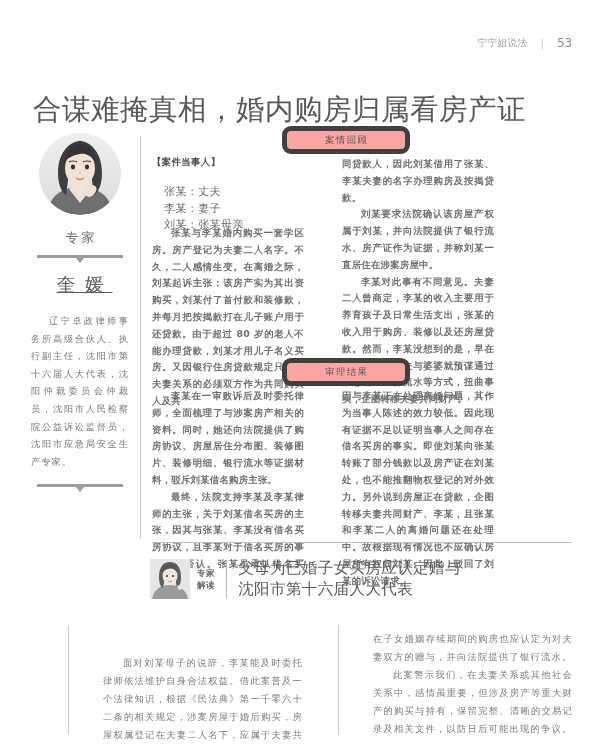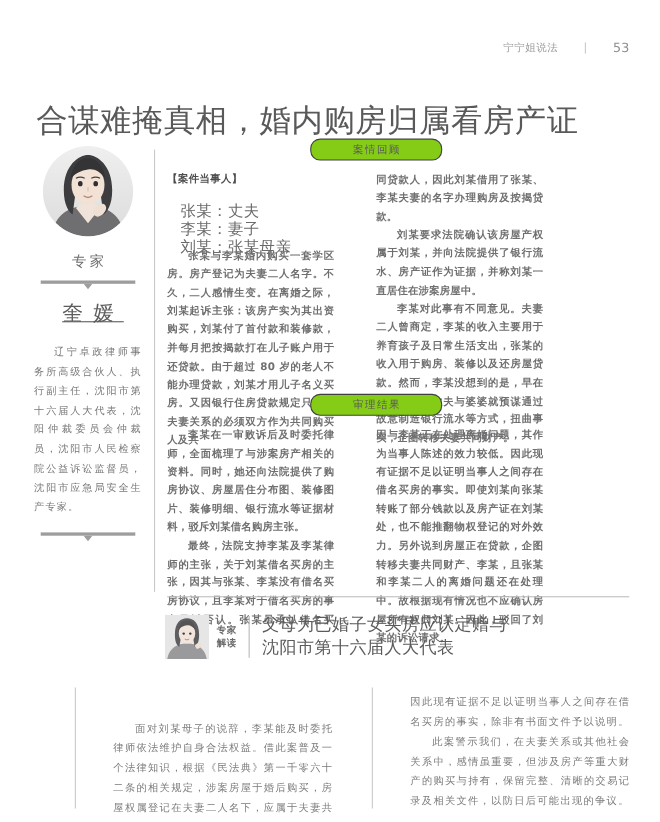--- a/index.html
+++ b/index.html
@@ -15,21 +15,21 @@
     overflow: hidden;
   }
 
   
   .page-header {
     position: absolute;
     top: 36px;
     right: 28px;
     display: flex;
     align-items: center;
-    gap: 23px;
+    gap: 13px;
     font-size: 9.5px;
     color: #9b9b9b;
     letter-spacing: 0.5px;
     text-align: right;
   }
   .page-header .sep {
     color: #c2c2c2;
     font-size: 10px;
   }
   .page-header .folio {
@@ -143,23 +143,23 @@
     width: 1px;
     height: 402px;
     background: #c9c9c9;
   }
 
   
   .pill {
     position: absolute;
     width: 118px;
     height: 18px;
-    border: 1px solid #404040;
+    border: 5px solid #404040;
     border-radius: 9px;
-    background: #84cc16;
+    background: #fca5a5;
     display: flex;
     align-items: center;
     justify-content: center;
     font-size: 9.5px;
     color: #59595b;
     letter-spacing: 1.4px;
     text-indent: 1.4px;
   }
   #pill-case   { left: 282px; top: 126px; }
   #pill-result { left: 282px; top: 358px; }
@@ -172,21 +172,21 @@
     width: 152px;
   }
   .party-title {
     font-size: 9.4px;
     font-weight: bold;
     color: #4d4d4f;
     letter-spacing: 0.4px;
     margin-bottom: 15px;
   }
   .party-row {
-    font-size: 14px;
+    font-size: 11px;
     color: #6a6a6c;
     line-height: 16.5px;
     letter-spacing: 0.4px;
     padding-left: 12px;
   }
 
   .body-col {
     position: absolute;
     font-size: 9.4px;
     line-height: 16.8px;
@@ -402,15 +402,15 @@
 </div>
 
 <div class="kai-divider-left"></div>
 <div class="kai-divider"></div>
 
 <div class="kai-col" id="kai-left">
   <p>面对刘某母子的说辞，李某能及时委托律师依法维护自身合法权益。借此案普及一个法律知识，根据《民法典》第一千零六十二条的相关规定，涉案房屋于婚后购买，房屋权属登记在夫妻二人名下，应属于夫妻共同财产，就算父母出资为子女购置房产，</p>
 </div>
 
 <div class="kai-col" id="kai-right">
-  <p style="text-indent:0">因此现有证据不足以证明当事人之间存在借名买房的事实，除非有书面文件予以说明。</p>
+  <p style="text-indent:0">在子女婚姻存续期间的购房也应认定为对夫妻双方的赠与，并向法院提供了银行流水。</p>
   <p>此案警示我们，在夫妻关系或其他社会关系中，感情虽重要，但涉及房产等重大财产的购买与持有，保留完整、清晰的交易记录及相关文件，以防日后可能出现的争议。</p>
 </div>
 
 </body></html>

